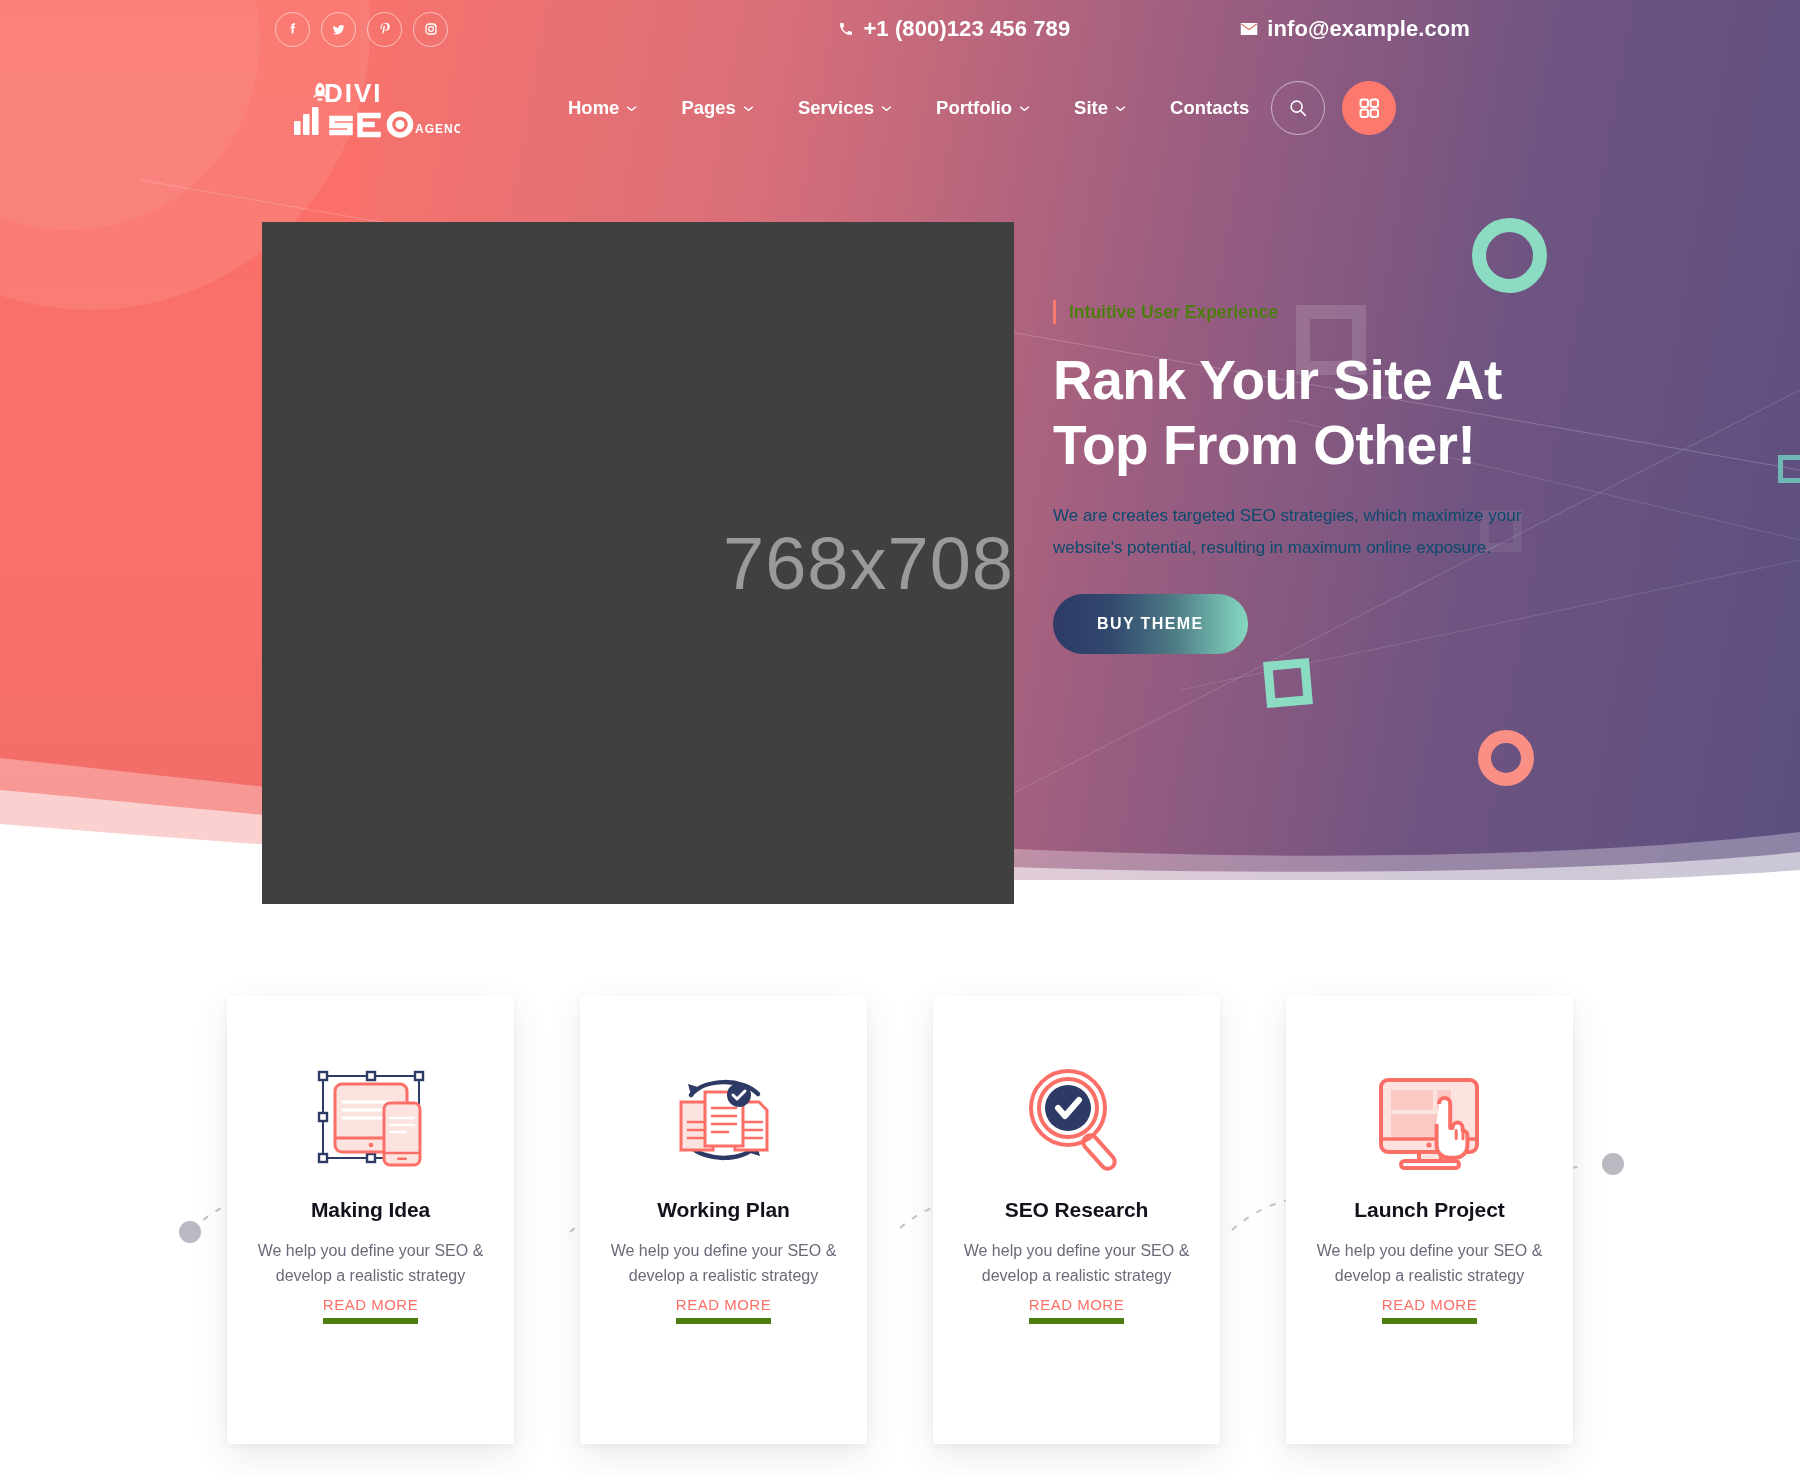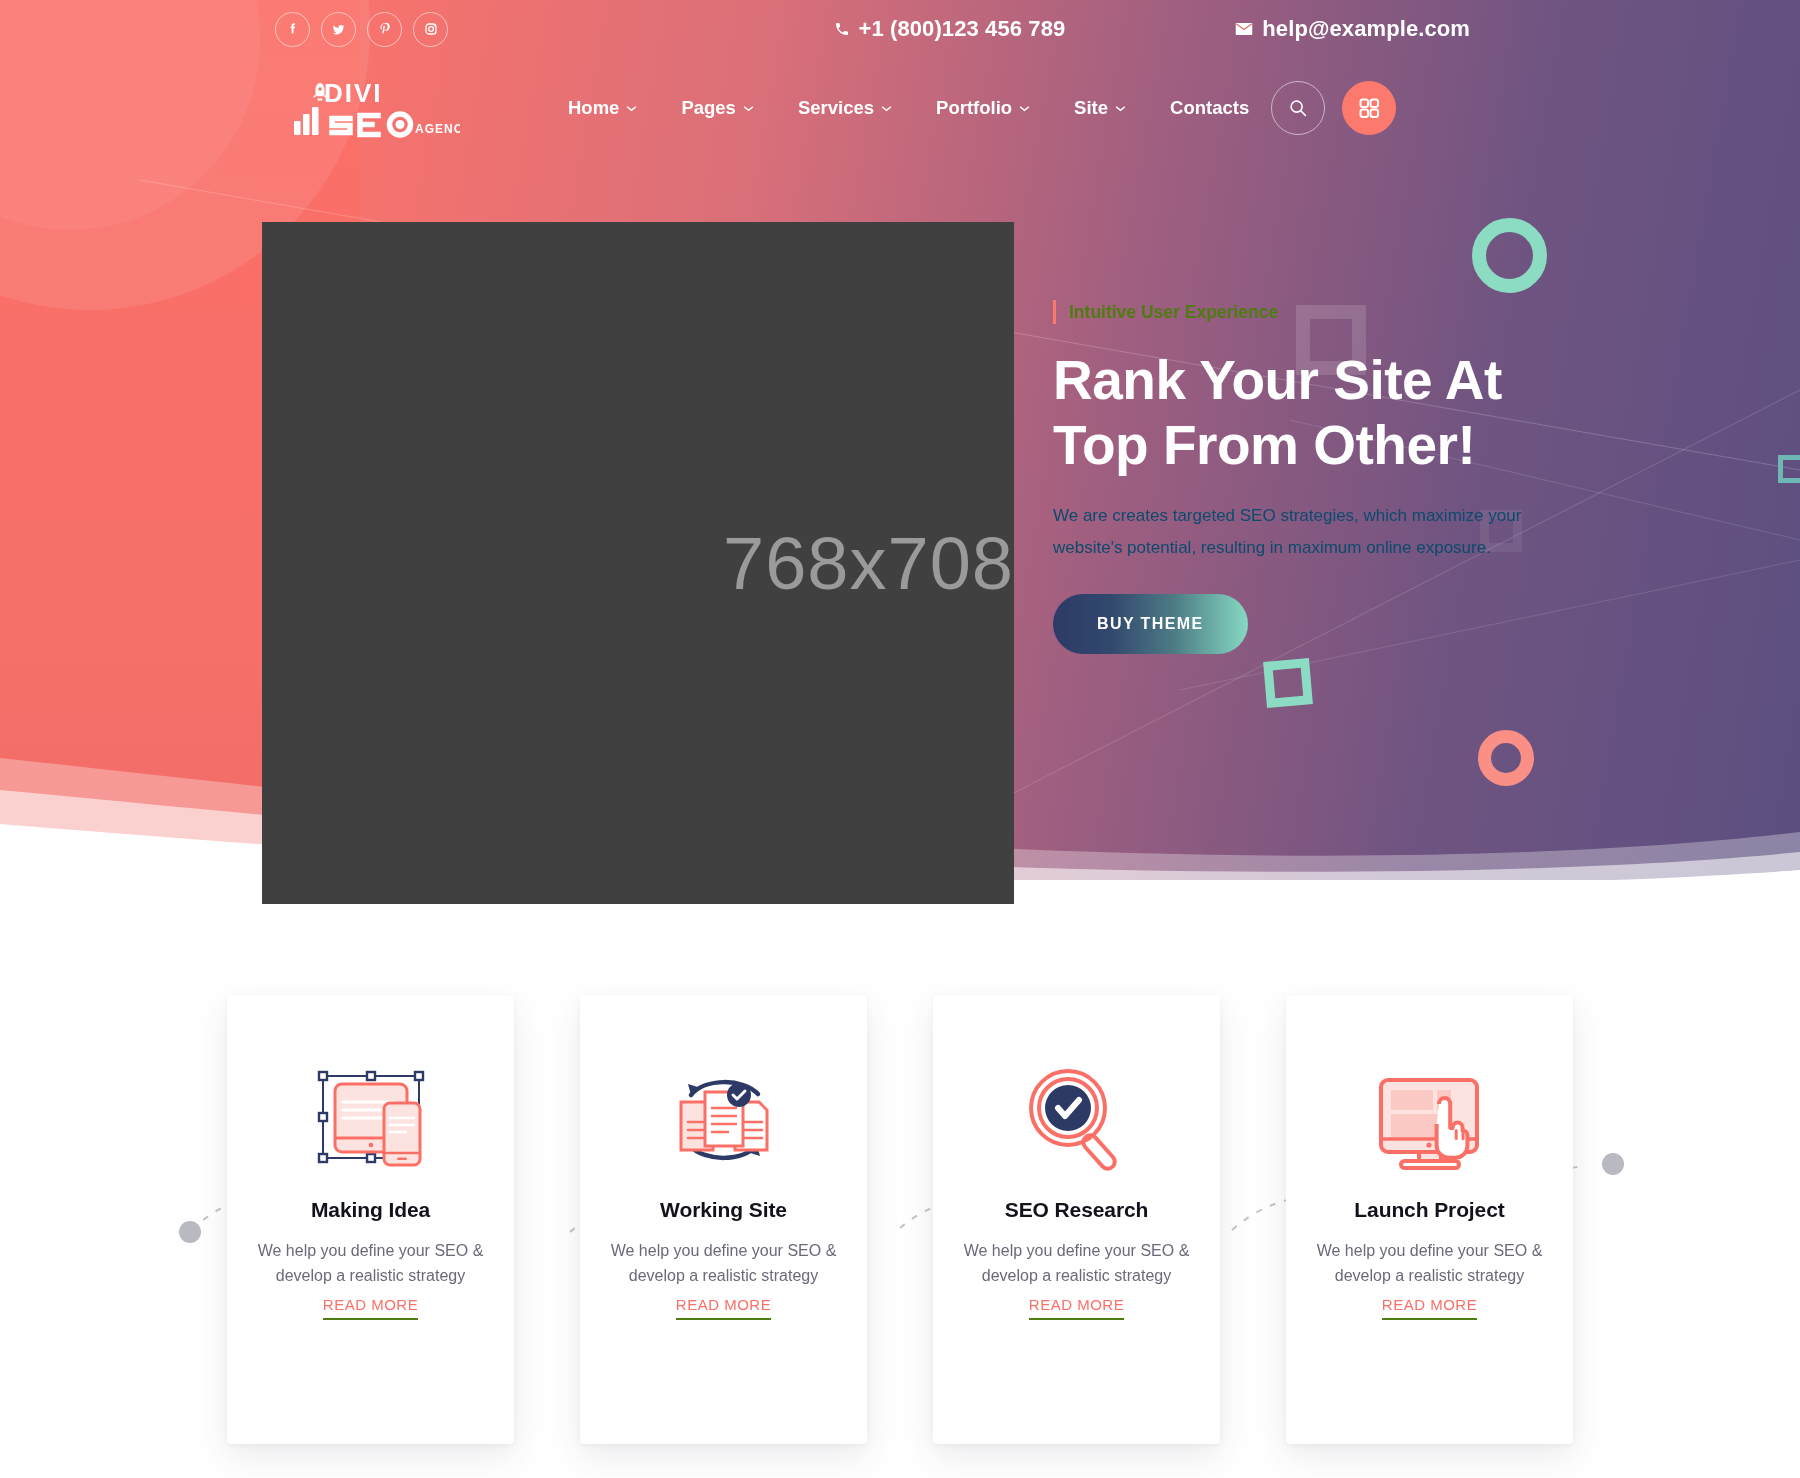--- a/index.html
+++ b/index.html
@@ -155,21 +155,21 @@
   }
   .card-icon{ height:128px; display:flex; align-items:center; justify-content:center; margin-bottom:14px; }
   .card-title{
     font-size:21px; font-weight:700; color:#13121c; margin-bottom:17px; letter-spacing:-0.1px;
   }
   .card-text{
     font-size:16px; line-height:1.55; color:#6a6a7a; font-weight:400; margin-bottom:7px;
   }
   .card-link{
     font-size:15px; font-weight:400; color:#fb6f67; letter-spacing:.5px;
-    border-bottom:2px solid #4d7c0f; padding-bottom:5px; cursor:pointer;
+    border-bottom:6px solid #4d7c0f; padding-bottom:5px; cursor:pointer;
     display:inline-block;
   }
   .card-link-wrap{ display:flex; justify-content:center; width:100%; }
 
   
   .conn{ position:absolute; z-index:4; }
 </style>
 </head>
 <body>
 
@@ -234,21 +234,21 @@
         <svg width="16" height="16" viewBox="0 0 24 24" fill="#ffffff">
             <path d="M6.6 10.8c1.4 2.8 3.8 5.1 6.6 6.6l2.2-2.2c.3-.3.7-.4 1-.2 1.1.4 2.4.6 3.6.6.6 0 1 .4 1 1V20c0 .6-.4 1-1 1-9.4 0-17-7.6-17-17 0-.6.4-1 1-1h3.5c.6 0 1 .4 1 1 0 1.3.2 2.5.6 3.6.1.4 0 .8-.2 1l-2.3 2.2z"></path>
           </svg>
         <span>+1 (800)123 456 789</span>
       </div>
       <div class="contact-item">
         <svg width="18" height="14" viewBox="0 0 24 18" fill="#ffffff">
             <path d="M1 1h22v16H1z" fill="#ffffff"></path>
             <path d="M1.8 2.3 12 9.6l10.2-7.3" fill="none" stroke="#d9726f" stroke-width="1.6"></path>
           </svg>
-        <span>help@example.com</span>
+        <span>info@example.com</span>
       </div>
     </div>
   </div>
 
   <div class="header">
     <a class="logo">
       <svg width="172" height="62" viewBox="0 0 172 62">
 
         <g fill="#ffffff">
           <path d="M32 6c2.6 0 4.6 3.4 4.6 7.6 0 2.2-.5 4.2-1.3 5.6h-6.6c-.8-1.4-1.3-3.4-1.3-5.6C27.4 9.4 29.4 6 32 6z"></path>
@@ -416,21 +416,21 @@
             </g>
 
           <rect x="42" y="28" width="38" height="54" fill="#ffffff" stroke="#fb6f67" stroke-width="3"></rect>
           <g stroke="#fb6f67" stroke-width="2.6" stroke-linecap="round">
               <path d="M49 44h24M49 52h24M49 60h24M49 68h16"></path>
             </g>
           <circle cx="76" cy="31" r="12" fill="#2d3a66"></circle>
           <path d="M70 31l4 4 8-8" stroke="#ffffff" stroke-width="3" fill="none" stroke-linecap="round" stroke-linejoin="round"></path>
         </svg>
       </div>
-      <div class="card-title">Working Site</div>
+      <div class="card-title">Working Plan</div>
       <div class="card-text">We help you define your SEO &amp; develop a realistic strategy</div>
       <div class="card-link-wrap">
           <a class="card-link">READ MORE</a>
         </div>
     </div>
 
     <div class="card">
       <div class="card-icon">
         <svg width="122" height="112" viewBox="0 0 122 112">
           <circle cx="52" cy="44" r="37" fill="none" stroke="#fb6f67" stroke-width="4"></circle>

